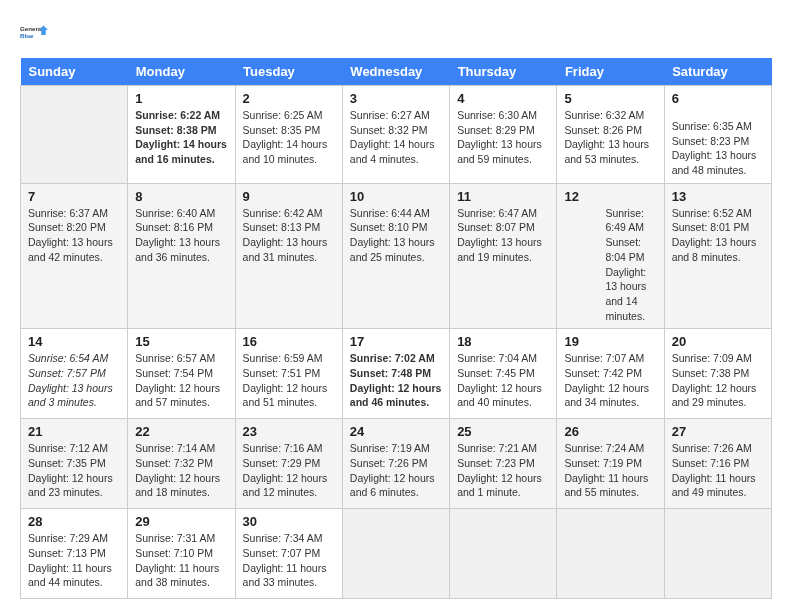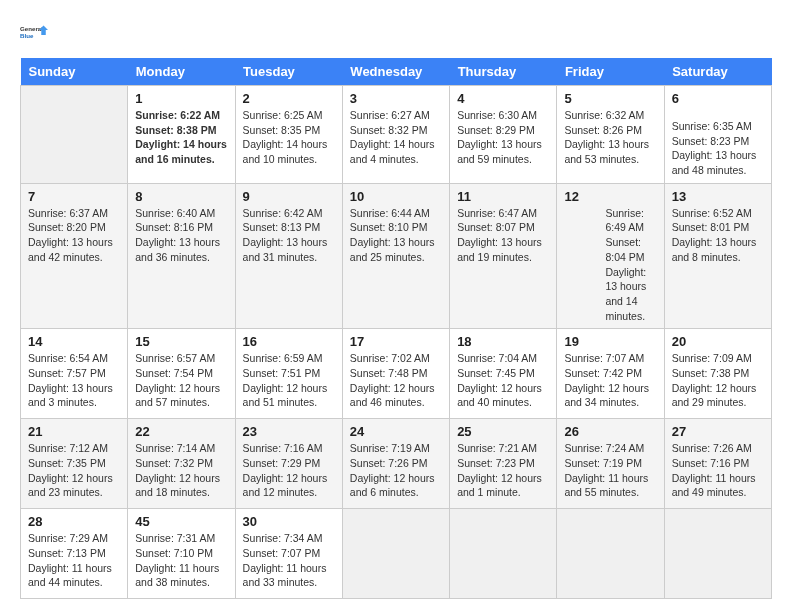--- a/index.html
+++ b/index.html
@@ -204,42 +204,42 @@
           <span class="day-number">13</span>
           <div class="day-info" style="white-space: pre-line;">Sunrise: 6:52 AM
 Sunset: 8:01 PM
 Daylight: 13 hours
 and 8 minutes.</div>
         </td>
       </tr>
       <tr>
         <td>
           <span class="day-number">14</span>
-          <div class="day-info" style="white-space: pre-line;">Sunrise: 6:54 AM
+          <div class="day-info" style="white-space: pre-line; font-style: italic;">Sunrise: 6:54 AM
 Sunset: 7:57 PM
 Daylight: 13 hours
 and 3 minutes.</div>
         </td>
         <td>
           <span class="day-number">15</span>
           <div class="day-info" style="white-space: pre-line;">Sunrise: 6:57 AM
 Sunset: 7:54 PM
 Daylight: 12 hours
 and 57 minutes.</div>
         </td>
         <td>
           <span class="day-number">16</span>
           <div class="day-info" style="white-space: pre-line;">Sunrise: 6:59 AM
 Sunset: 7:51 PM
 Daylight: 12 hours
 and 51 minutes.</div>
         </td>
         <td>
           <span class="day-number">17</span>
-          <div class="day-info" style="white-space: pre-line;">Sunrise: 7:02 AM
+          <div class="day-info" style="white-space: pre-line; font-weight: bold;">Sunrise: 7:02 AM
 Sunset: 7:48 PM
 Daylight: 12 hours
 and 46 minutes.</div>
         </td>
         <td>
           <span class="day-number">18</span>
           <div class="day-info" style="white-space: pre-line;">Sunrise: 7:04 AM
 Sunset: 7:45 PM
 Daylight: 12 hours
 and 40 minutes.</div>
@@ -312,21 +312,21 @@
       </tr>
       <tr>
         <td>
           <span class="day-number">28</span>
           <div class="day-info" style="white-space: pre-line;">Sunrise: 7:29 AM
 Sunset: 7:13 PM
 Daylight: 11 hours
 and 44 minutes.</div>
         </td>
         <td>
-          <span class="day-number">45</span>
+          <span class="day-number">29</span>
           <div class="day-info" style="white-space: pre-line;">Sunrise: 7:31 AM
 Sunset: 7:10 PM
 Daylight: 11 hours
 and 38 minutes.</div>
         </td>
         <td>
           <span class="day-number">30</span>
           <div class="day-info" style="white-space: pre-line;">Sunrise: 7:34 AM
 Sunset: 7:07 PM
 Daylight: 11 hours

